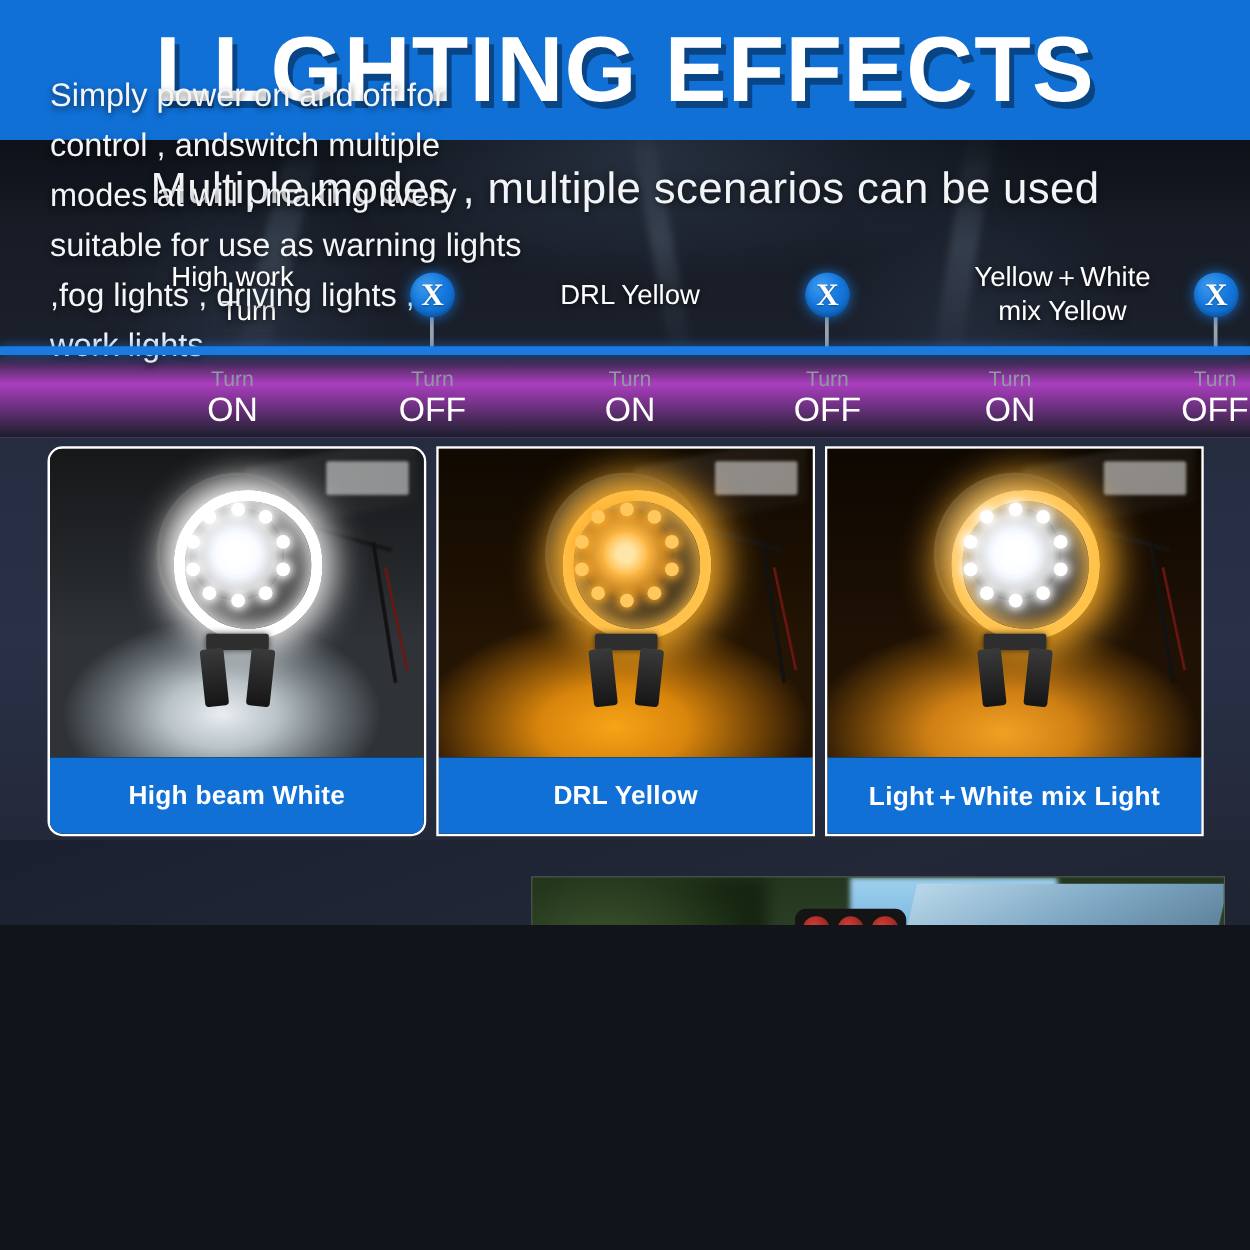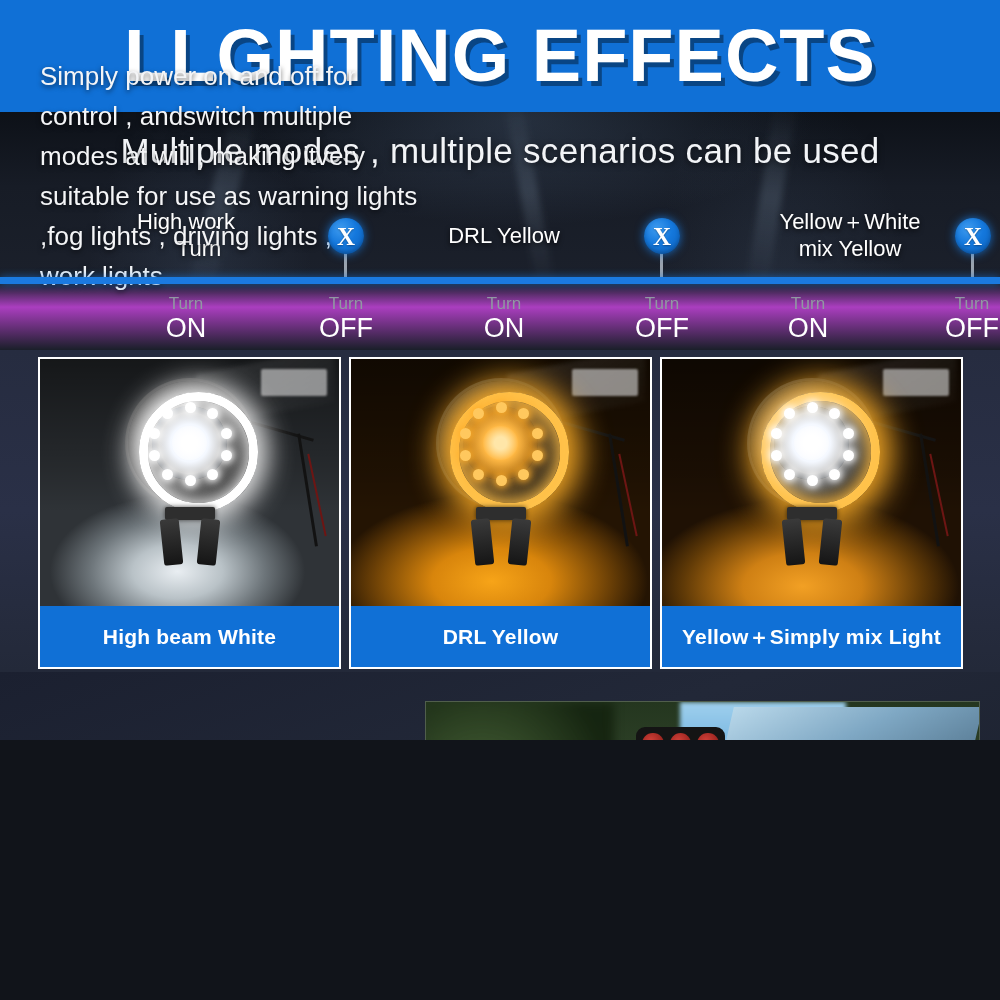--- a/index.html
+++ b/index.html
@@ -256,21 +256,21 @@
       <span class="t-big">ON</span>
     </div>
     <div class="turn" style="left:912px;top:10px;width:120px;">
       <span class="t-small">Turn</span>
       <span class="t-big">OFF</span>
     </div>
   </div>
 
   <div class="panels">
 
-    <div class="panel" style="left:38px;width:303px;">
+    <div class="panel" style="left:38px;width:303px;border-radius:12px;">
       <div class="photo">
         <div class="scene white">
           <div class="scene-bg"></div>
           <div class="ceiling"></div>
           <div class="ceil-box"></div>
           <div class="wire-h"></div>
           <div class="wire"></div>
           <div class="wire2"></div>
           <div class="lamp">
             <div class="lamp-body"></div>
@@ -363,21 +363,21 @@
             <div class="core w"></div>
           </div>
           <div class="bracket">
             <div class="br-plate"></div>
             <div class="br-leg l"></div>
             <div class="br-leg r"></div>
           </div>
         </div>
       </div>
       <div class="caption">
-        <span>Yellow＋Simply mix Light</span>
+        <span>Light＋White mix Light</span>
       </div>
     </div>
   </div>
 
   <div class="bottom"></div>
 
   <div class="blurb">Simply power on and off for control , andswitch multiple modes at will , making itvery suitable for use as warning lights ,fog lights , driving lights , or work lights</div>
 
   <div class="truck">
     <div class="tk-bg"></div>

